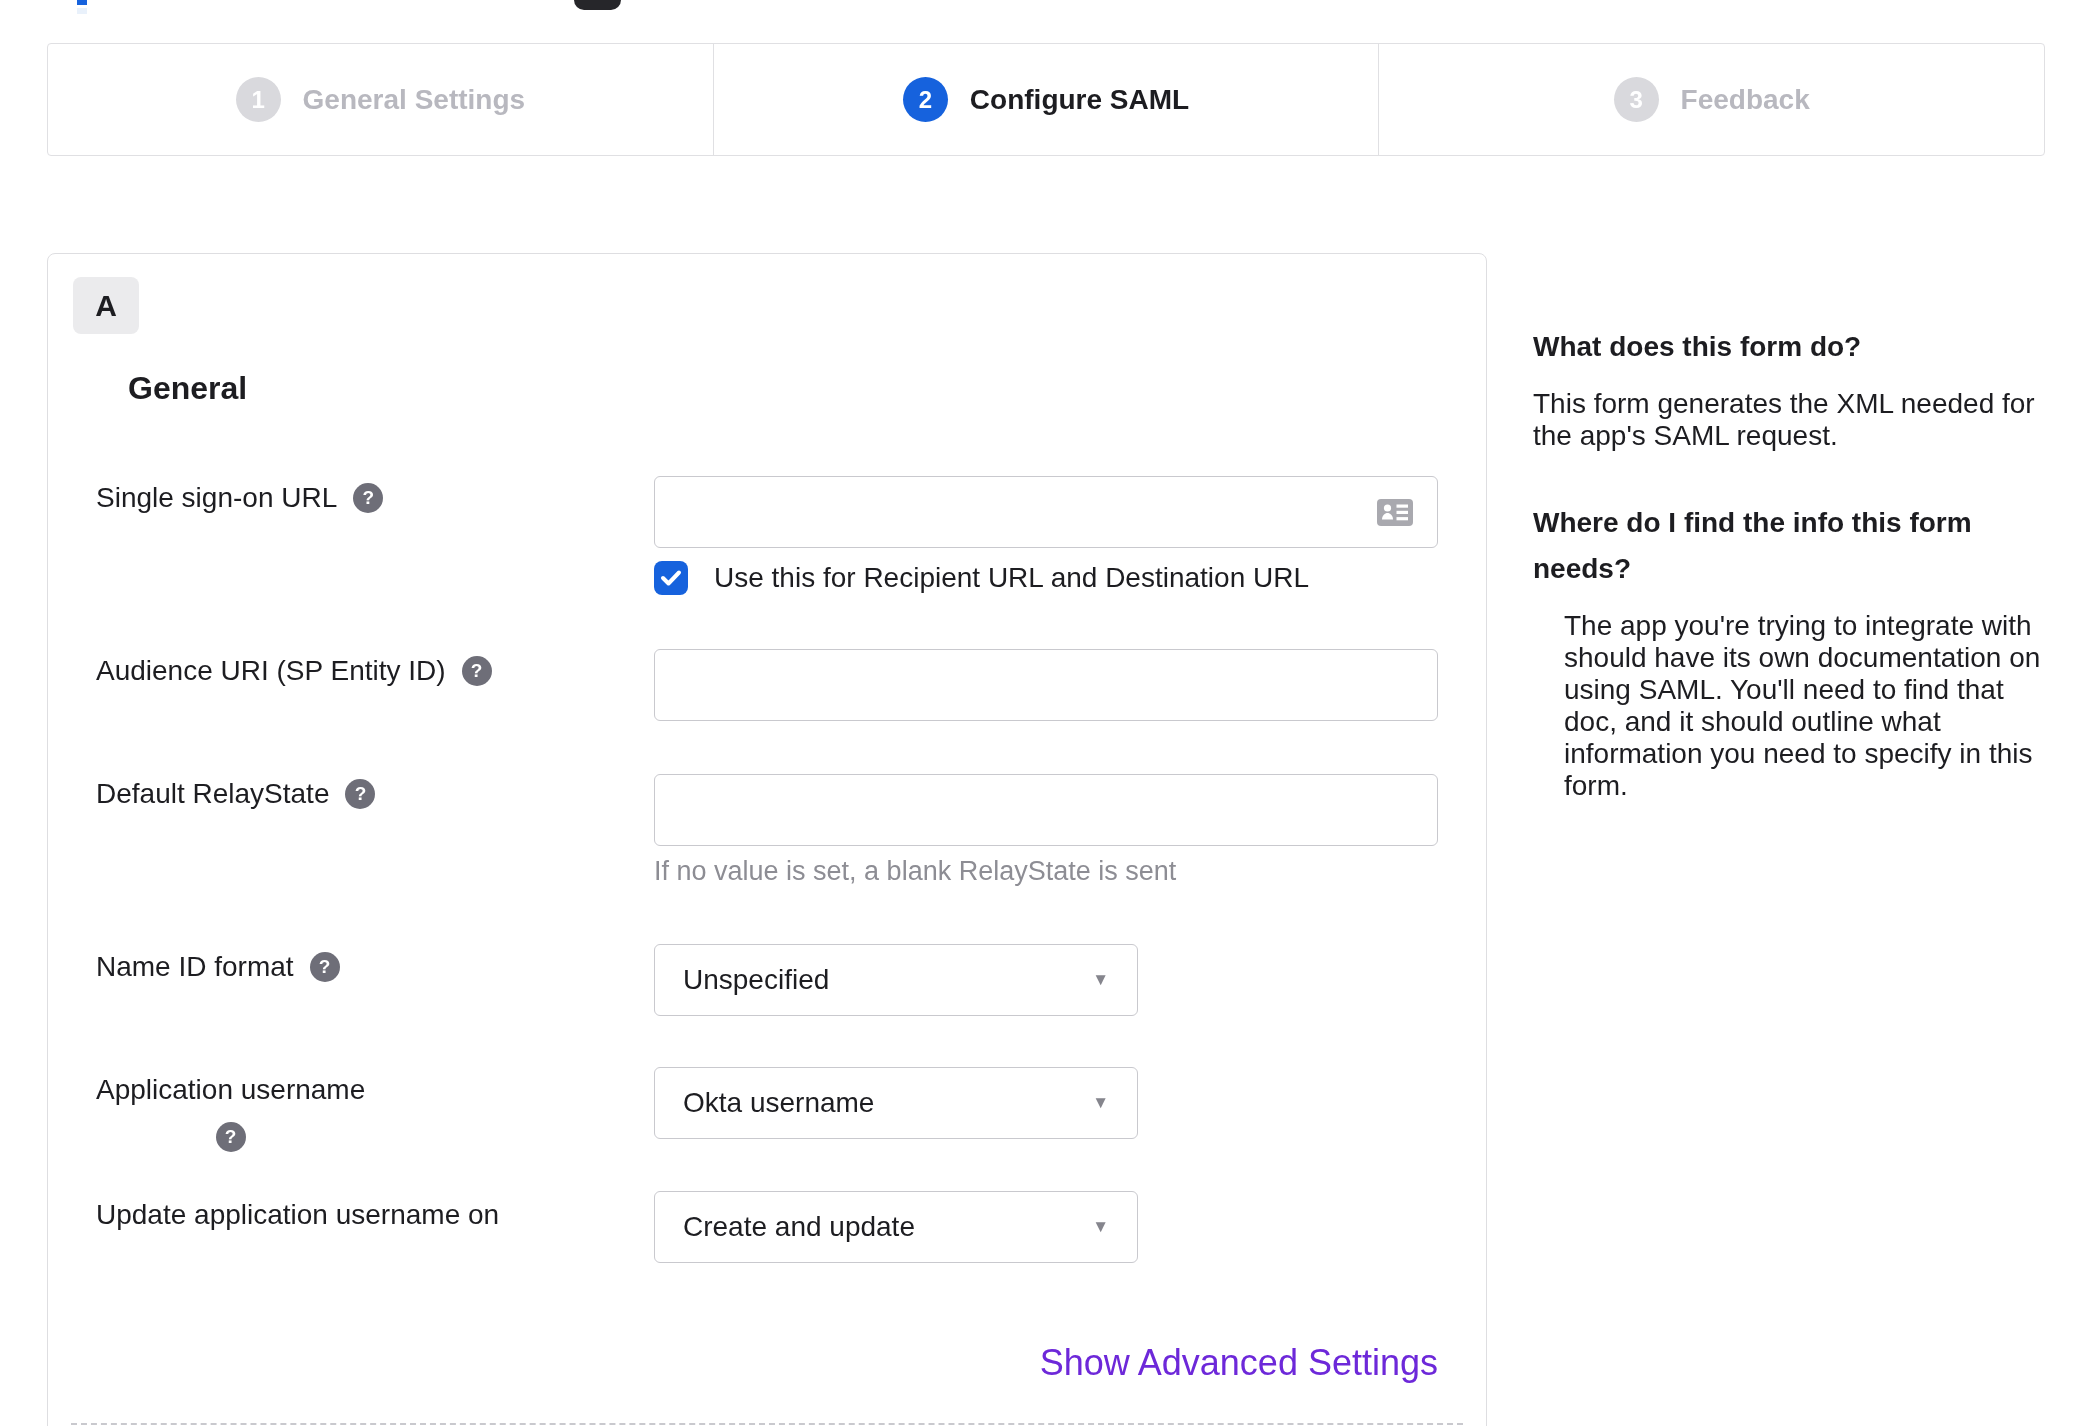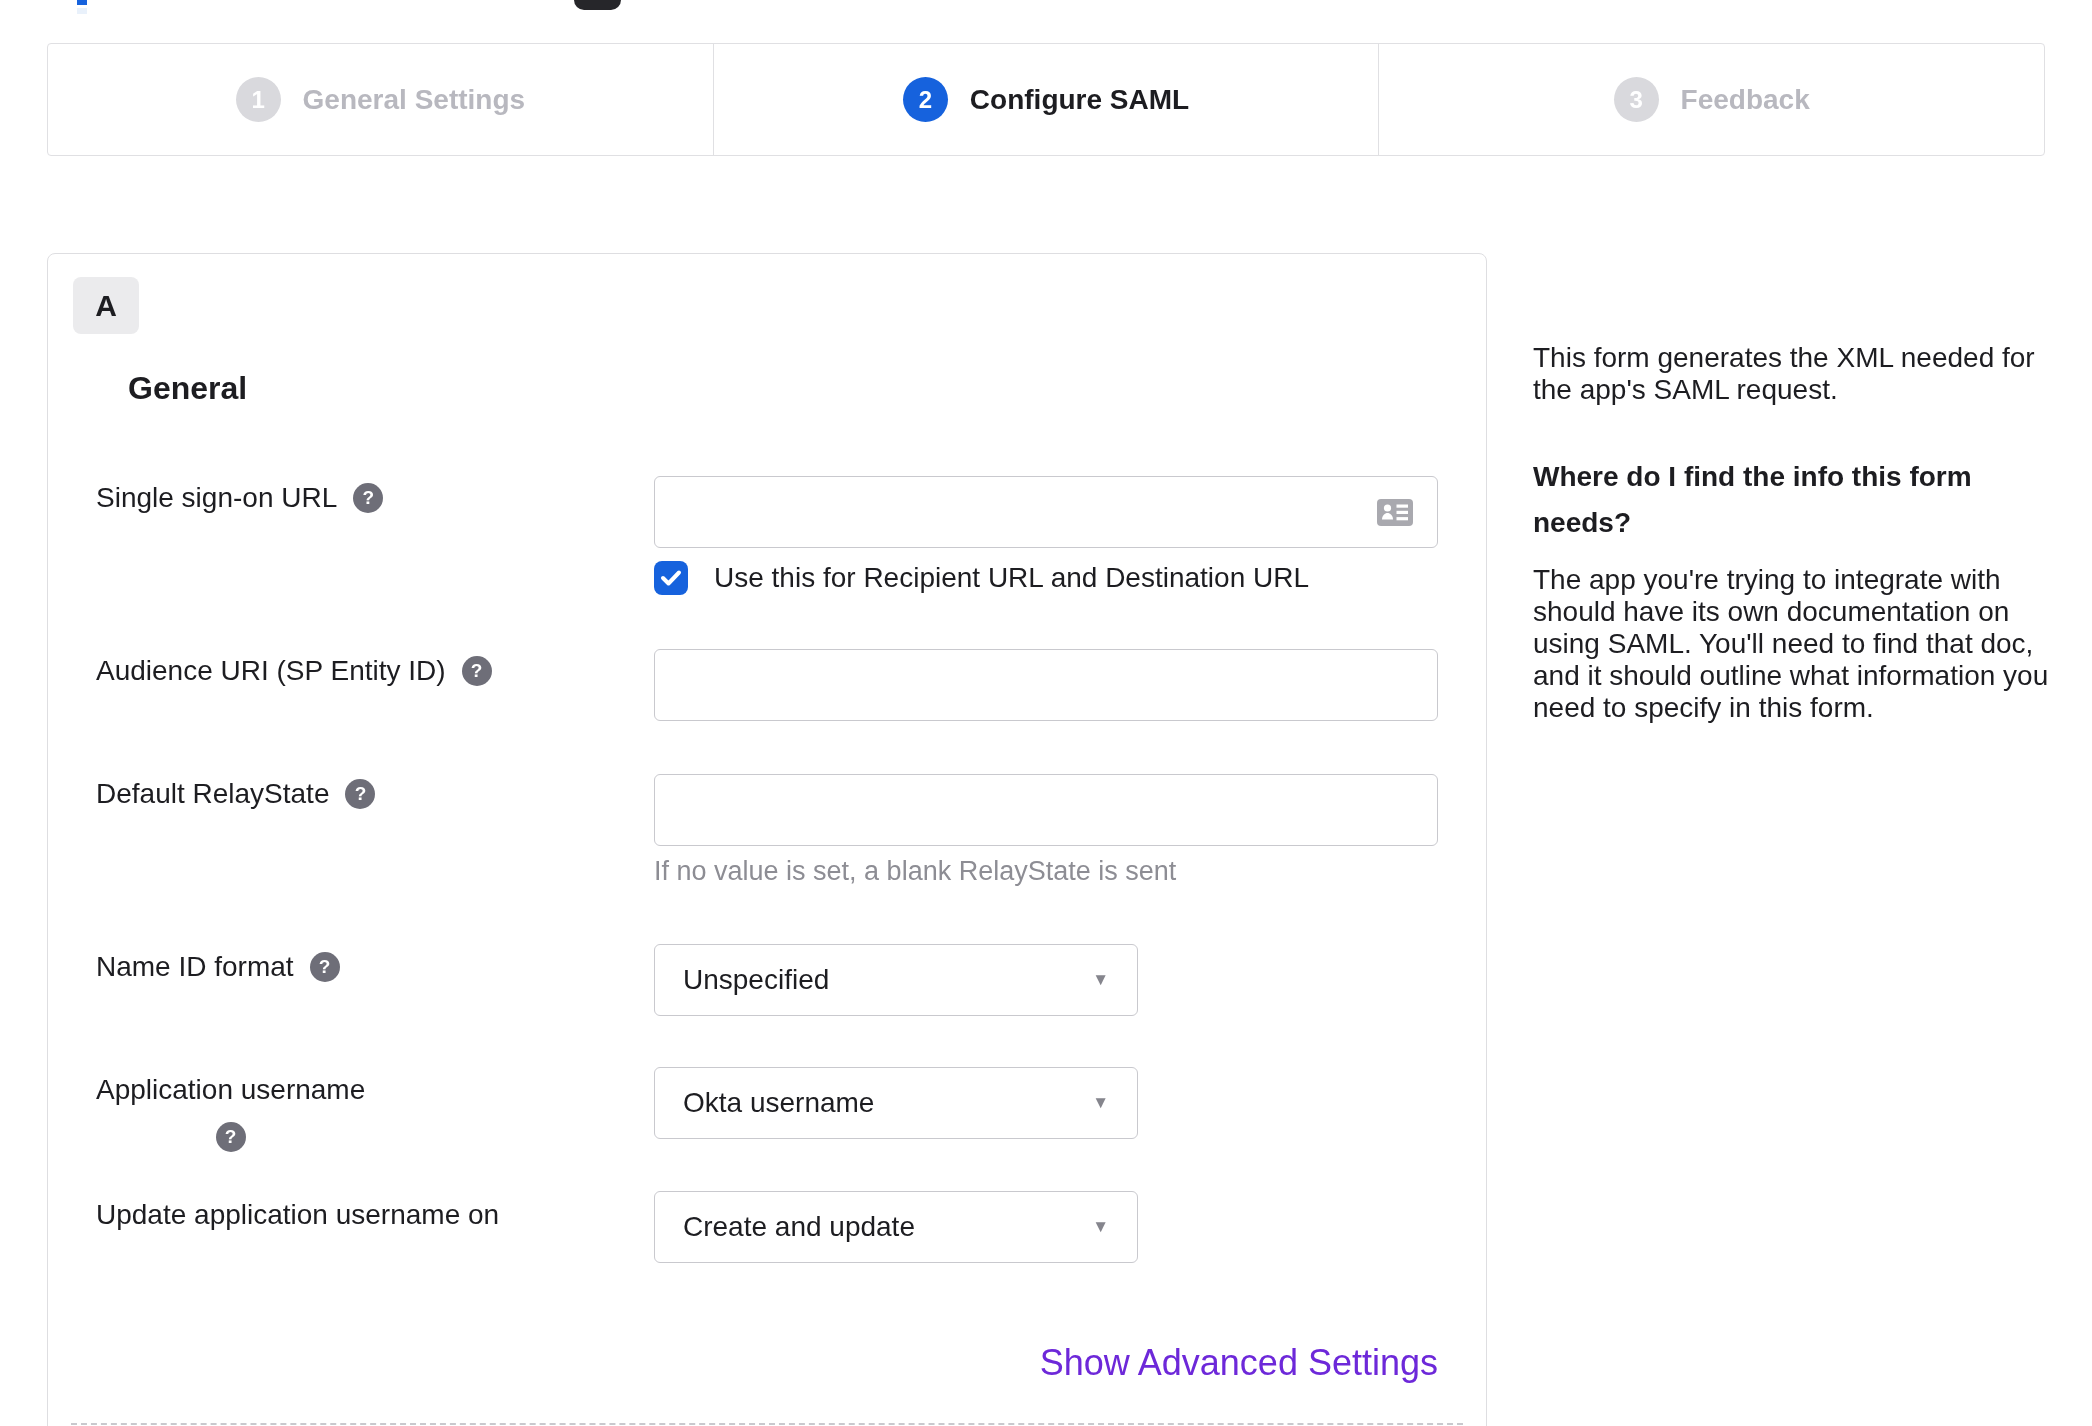--- a/index.html
+++ b/index.html
@@ -112,21 +112,21 @@
   }
   .dashed-divider {
     position: absolute; left: 23px; right: 23px; top: 1169px;
     border-top: 2px dashed #c9c9ce; height: 0;
   }
 
   
   .sidebar { position: absolute; left: 1533px; top: 324px; width: 520px; }
   .sidebar h3 { margin: 0; font-size: 28px; font-weight: bold; line-height: 46px; }
   .sidebar p  { margin: 18px 0 48px 0; font-size: 28px; line-height: 32px; }
-  .sidebar p:last-child { margin-bottom: 0; }
+  .sidebar p:last-child { margin-bottom: 0; margin-left: 31px; }
 </style>
 </head>
 <body>
 
 <div class="artifact-blue"></div>
 <div class="artifact-blue-ghost"></div>
 <div class="artifact-dark"></div>
 
 <div class="stepper">
   <div class="step inactive">
@@ -205,16 +205,17 @@
   <div class="select-box" style="top:937px;">
     <span>Create and update</span>
     <span class="caret">▼</span>
   </div>
 
   <a class="adv-link">Show Advanced Settings</a>
   <div class="dashed-divider"></div>
 </div>
 
 <div class="sidebar">
+  <h3>What does this form do?</h3>
   <p>This form generates the XML needed for the app's SAML request.</p>
   <h3>Where do I find the info this form needs?</h3>
   <p>The app you're trying to integrate with should have its own documentation on using SAML. You'll need to find that doc, and it should outline what information you need to specify in this form.</p>
 </div>
 
 </body></html>

